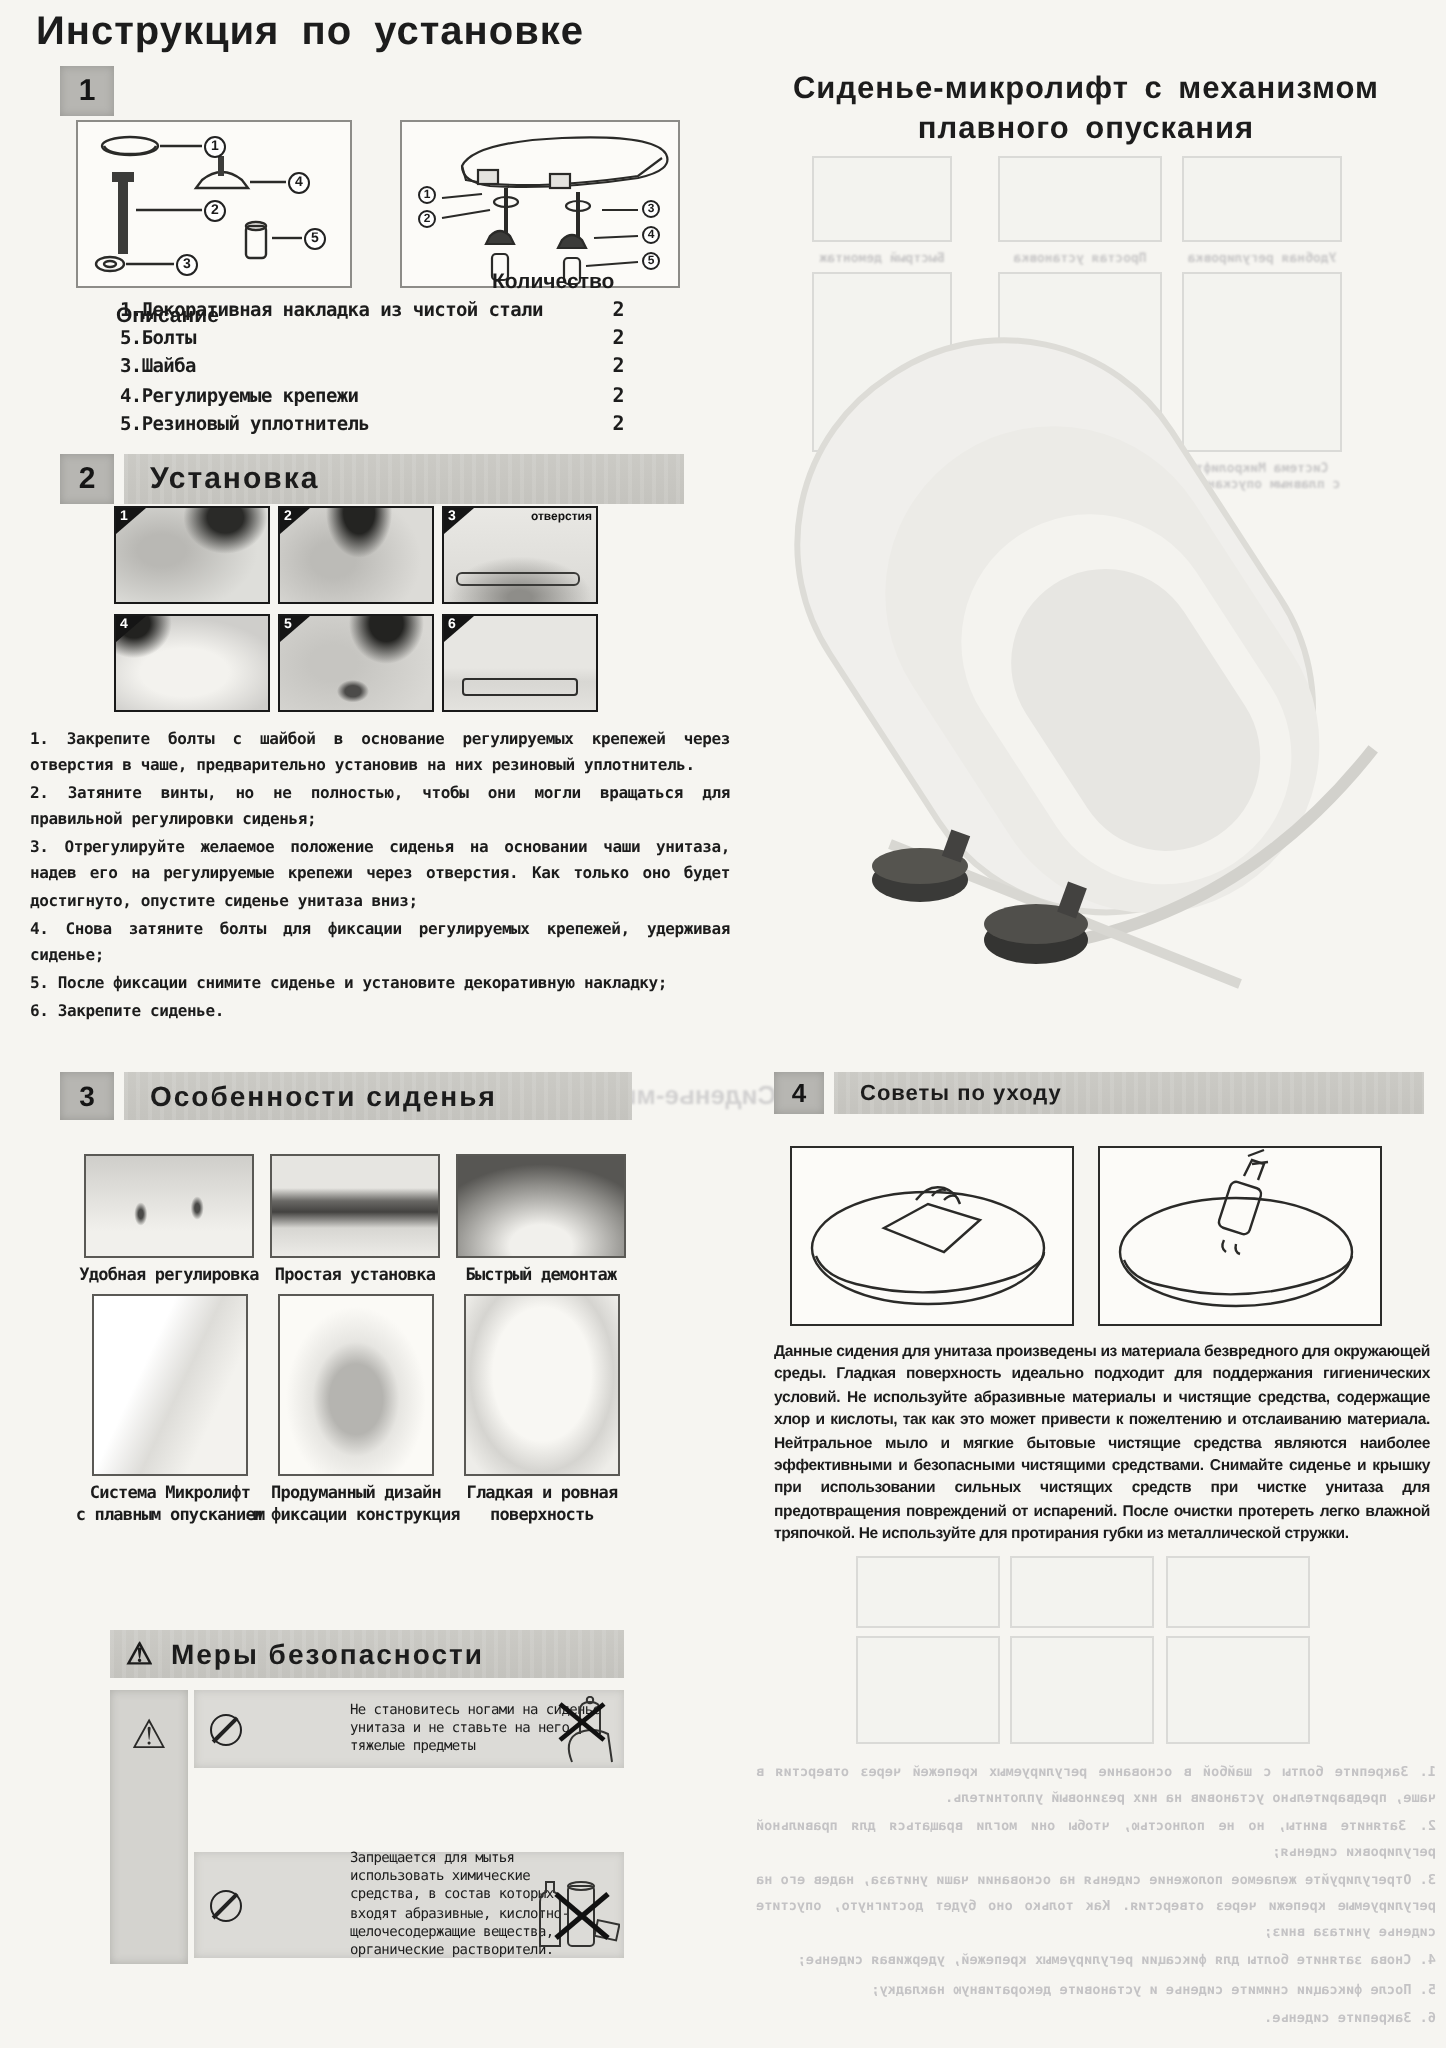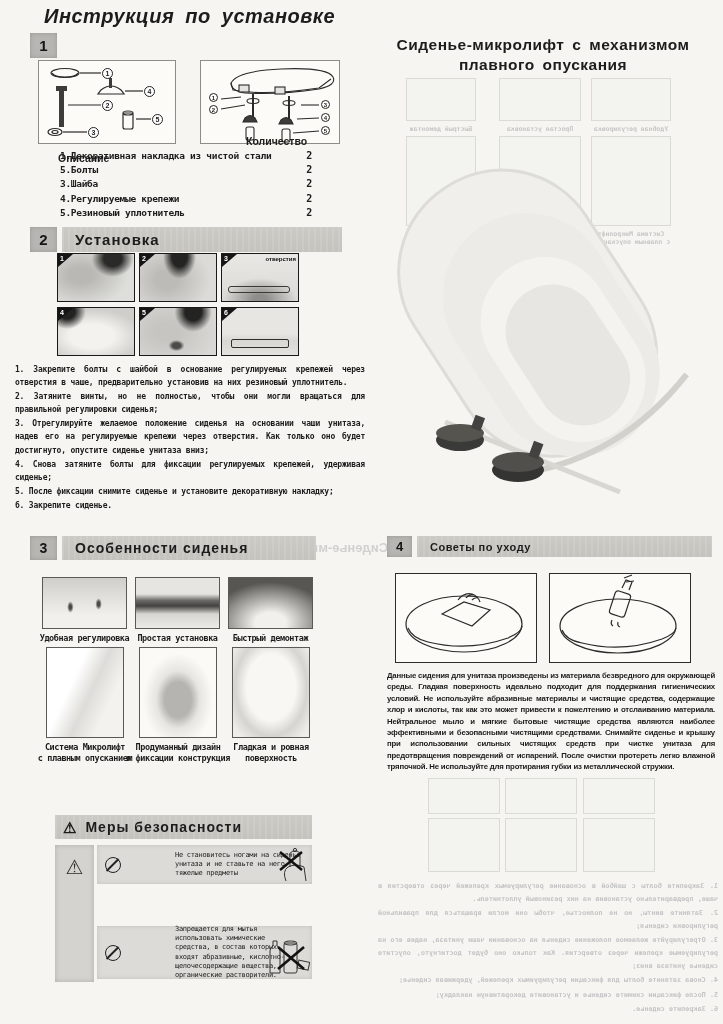--- a/index.html
+++ b/index.html
@@ -116,21 +116,21 @@
   .ghost-title{font-size:13px;font-weight:bold;color:#9b9aa0;opacity:.4;transform:scaleX(-1);
       filter:blur(.5px);white-space:nowrap;}
 
   svg{display:block;}
 </style>
 </head>
 <body>
 
 <div id="page">
 
-  <div class="abs l-title" style="left:44px;top:5px;font-style:italic;">Инструкция по установке</div>
+  <div class="abs l-title" style="left:18px;top:5px;">Инструкция по установке</div>
 
   <div class="abs sec-head" style="left:30px;top:33px;width:312px;height:25px;">
     <div class="num-box">1</div>
   </div>
 
   <div class="abs figbox" style="left:38px;top:60px;width:138px;height:84px;">
     <svg width="138" height="84" viewBox="0 0 138 84">
       <g stroke="#2a2a28" stroke-width="1.2" fill="none">
         <ellipse cx="26" cy="12" rx="14" ry="4.5"></ellipse>
         <path d="M13 12 q2 4 13 4 q11 0 13 -4"></path>

